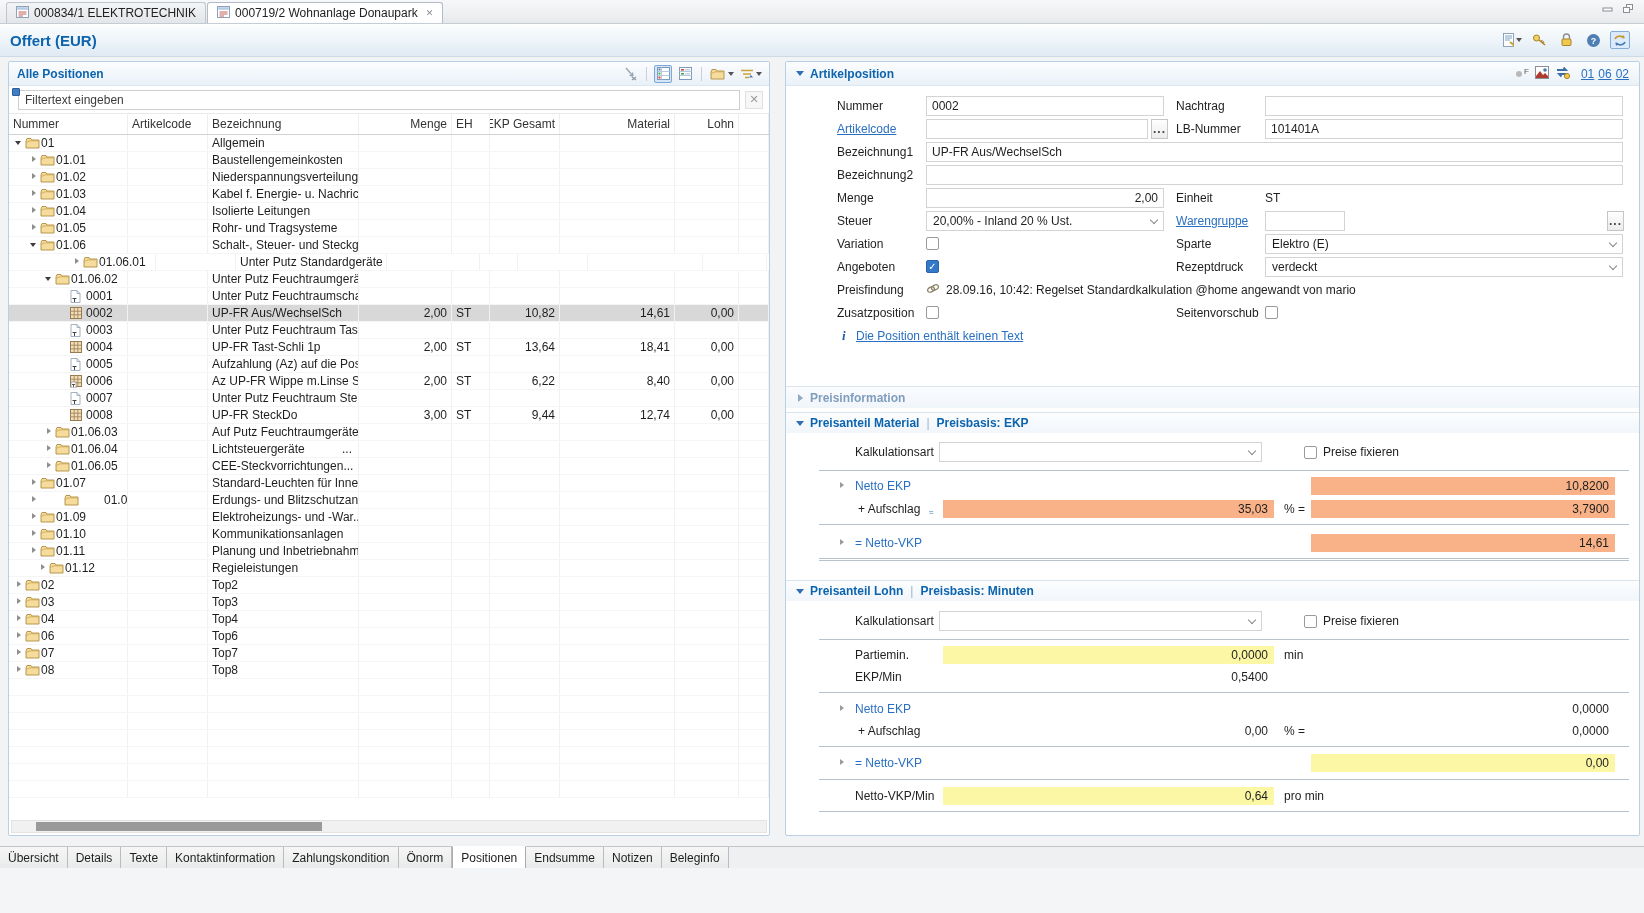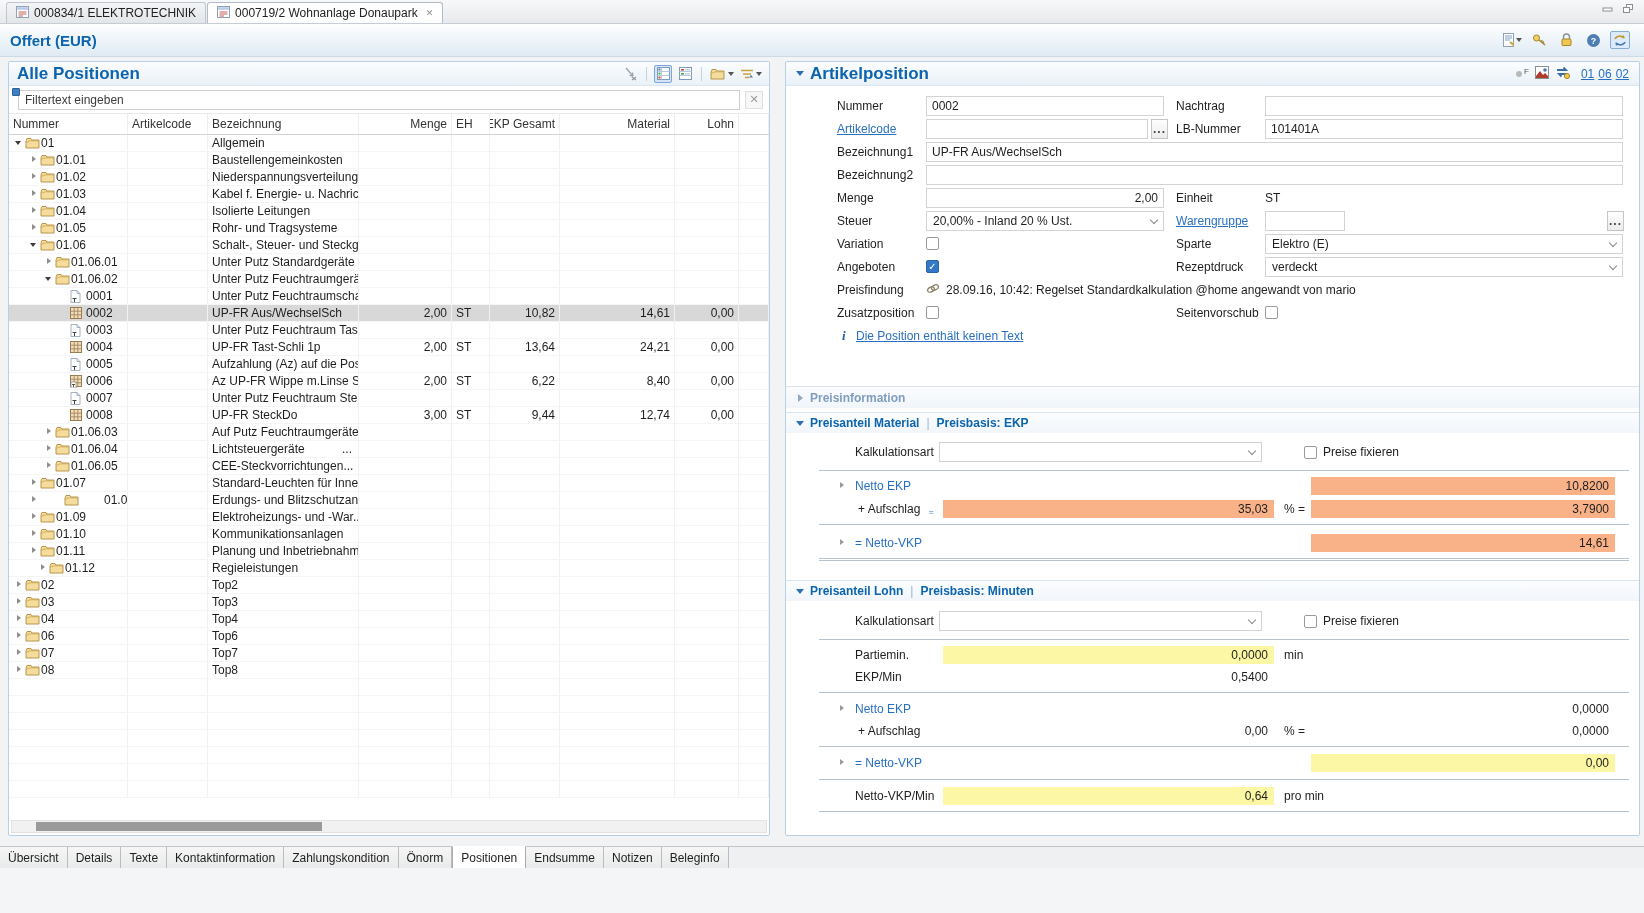--- a/index.html
+++ b/index.html
@@ -28,21 +28,21 @@
   .tbtn{width:20px;height:18px;display:flex;align-items:center;justify-content:center;border-radius:2px}
   .tbtn.hl{background:#dcebfc;border:1px solid #85abd8}
   .dda{width:0;height:0;border-left:3px solid transparent;border-right:3px solid transparent;border-top:4px solid #555;margin-left:2px}
 
   
   .content{flex:0 0 789px;display:flex;gap:15px;padding:4px 4px 0 8px;background:#f1f3f5}
   .panel{background:#fff;border:1px solid var(--border);border-radius:2px;position:relative}
   .lpanel{width:762px;height:775px;display:flex;flex-direction:column}
   .rpanel{flex:1;height:775px}
   .phead{height:24px;flex:0 0 24px;display:flex;align-items:center;background:linear-gradient(#fcfdfe,#e9f1f8);border-bottom:1px solid #dbe6f0}
-  .ptitle{color:var(--accent);font-weight:bold;padding-left:8px;font-size:17px}
+  .ptitle{color:var(--accent);font-weight:bold;padding-left:8px;font-size:12px}
 
   
   .lptools{margin-left:auto;display:flex;align-items:center;gap:4px;padding-right:6px}
   .lpbtn{height:18px;min-width:18px;display:flex;align-items:center;justify-content:center;border-radius:2px;padding:0 1px}
   .lpbtn.pressed{background:#d6e6f8;border:1px solid #7da7d9}
   .vsep{width:1px;height:14px;background:#c9d2da;margin:0 3px}
 
   
   .filterrow{height:28px;flex:0 0 28px;display:flex;align-items:center;padding:3px 6px 3px 9px;position:relative;border-bottom:1px solid #e9e9e9}
   .fdecor{position:absolute;left:3px;top:2px;width:8px;height:8px;background:#3f7ec2;border:1px solid #2c5f96;border-radius:1px}
@@ -418,21 +418,21 @@
             <div class="cell">
               <span>Schalt-, Steuer- und Steckg...</span>
             </div>
             <div class="cell r"></div>
             <div class="cell"></div>
             <div class="cell r"></div>
             <div class="cell r"></div>
             <div class="cell r"></div>
             <div class="cell"></div>
           </div>
-          <div class="trow" style="grid-template-columns: 119px 80px 151px 93px 38px 70px 115px 64px 1fr;">
+          <div class="trow" style="grid-template-columns: 119px 80px 151px 93px 38px 70px 115px 64px 1fr; padding-left: 28px;">
             <div class="cell" style="padding-left: 34px;">
               <span class="exp c"></span>
               <span class="ticon">
                 <svg width="15" height="12">
                   <path d="M1 4 L1 11 L14 11 L14 3 L7 3 L6 1.5 L2 1.5 Z" fill="#f5dc9c" stroke="#b08d3e" stroke-width="0.9"></path>
                   <path d="M1 5.5 L5 3.8 L14 3.8" fill="none" stroke="#caa54f" stroke-width="0.8"></path>
                 </svg>
               </span>
               <span class="ttext">01.06.01</span>
             </div>
@@ -548,21 +548,21 @@
               </span>
               <span class="ttext">0004</span>
             </div>
             <div class="cell"></div>
             <div class="cell">
               <span>UP-FR Tast-Schli 1p</span>
             </div>
             <div class="cell r">2,00</div>
             <div class="cell">ST</div>
             <div class="cell r">13,64</div>
-            <div class="cell r">24,21</div>
+            <div class="cell r">18,41</div>
             <div class="cell r">0,00</div>
             <div class="cell"></div>
           </div>
           <div class="trow" style="grid-template-columns: 119px 80px 151px 93px 38px 70px 115px 64px 1fr;">
             <div class="cell" style="padding-left: 49px;">
               <span class="exp"></span>
               <span class="ticon">
                 <svg width="11" height="13">
                   <path d="M1 0.5 H7 L10 3.5 V12.5 H1 Z" fill="#fff" stroke="#9aa7b8" stroke-width="0.9"></path>
                   <path d="M7 0.5 V3.5 H10" fill="none" stroke="#9aa7b8" stroke-width="0.9"></path>

